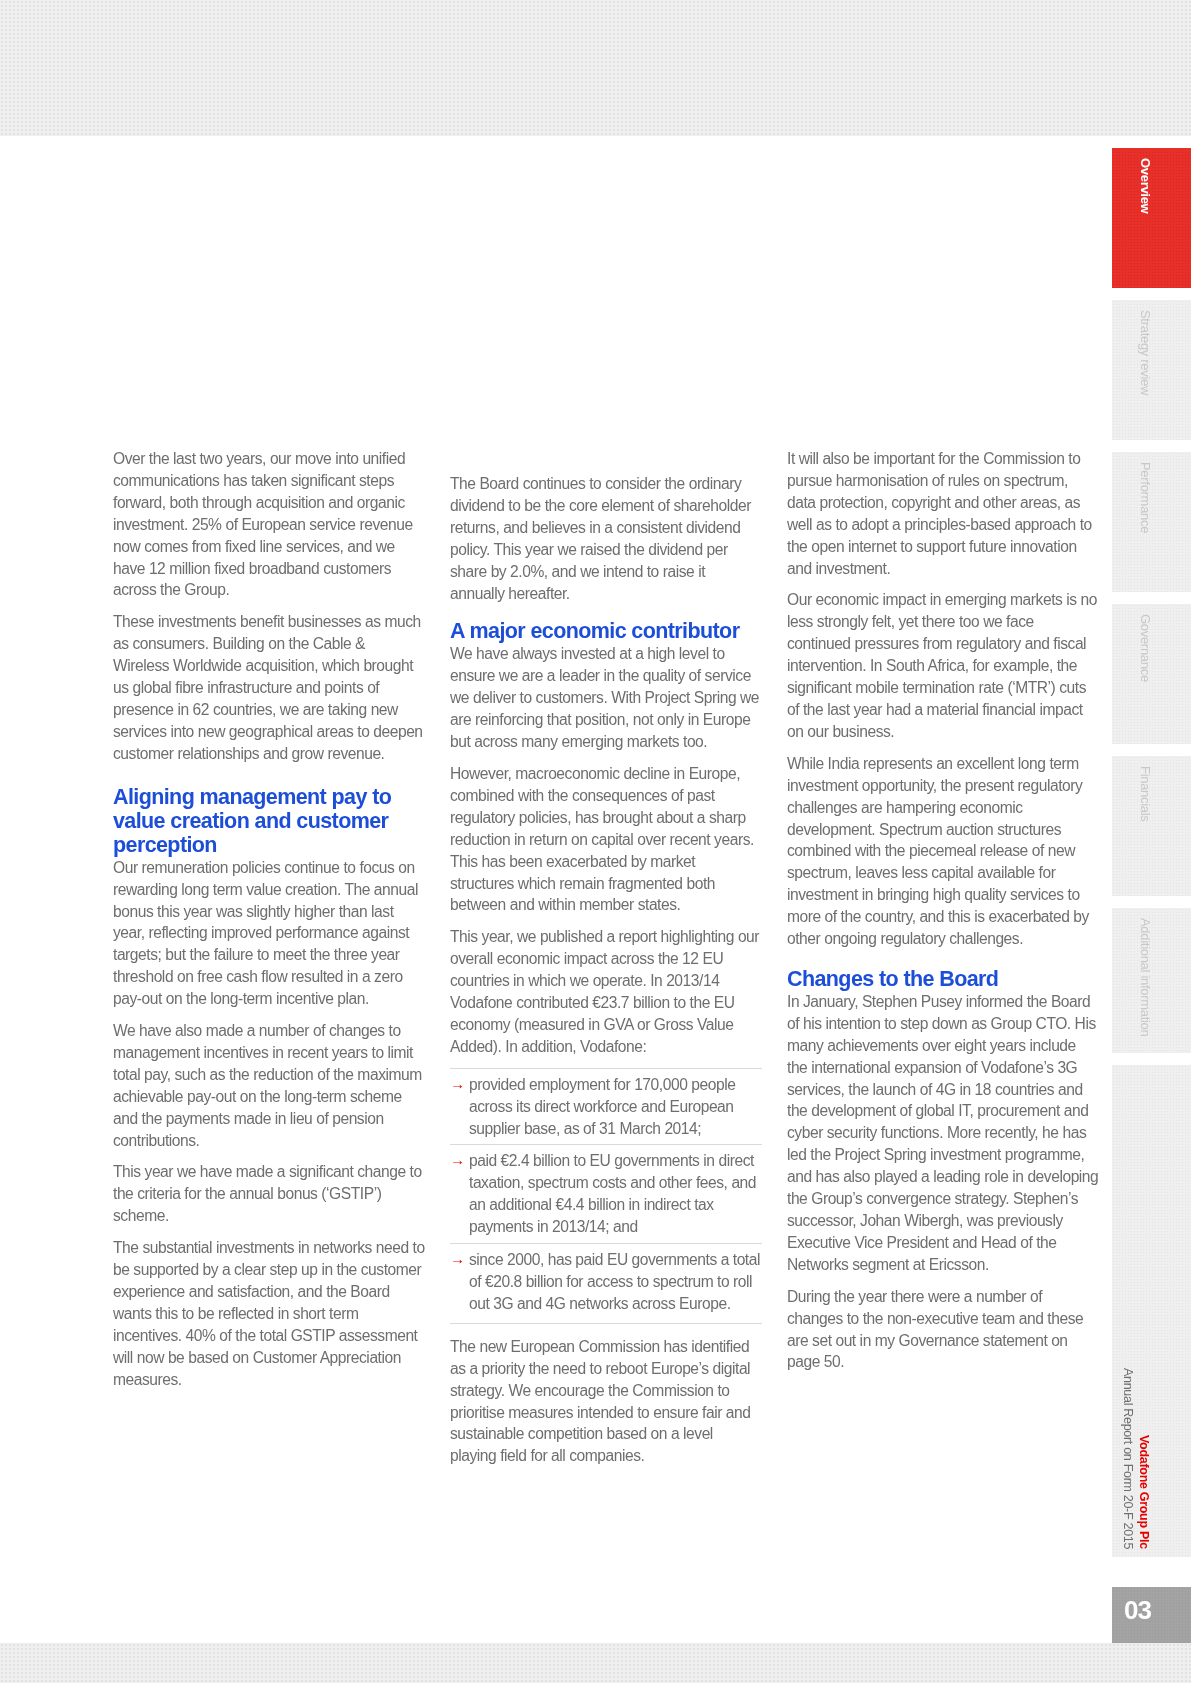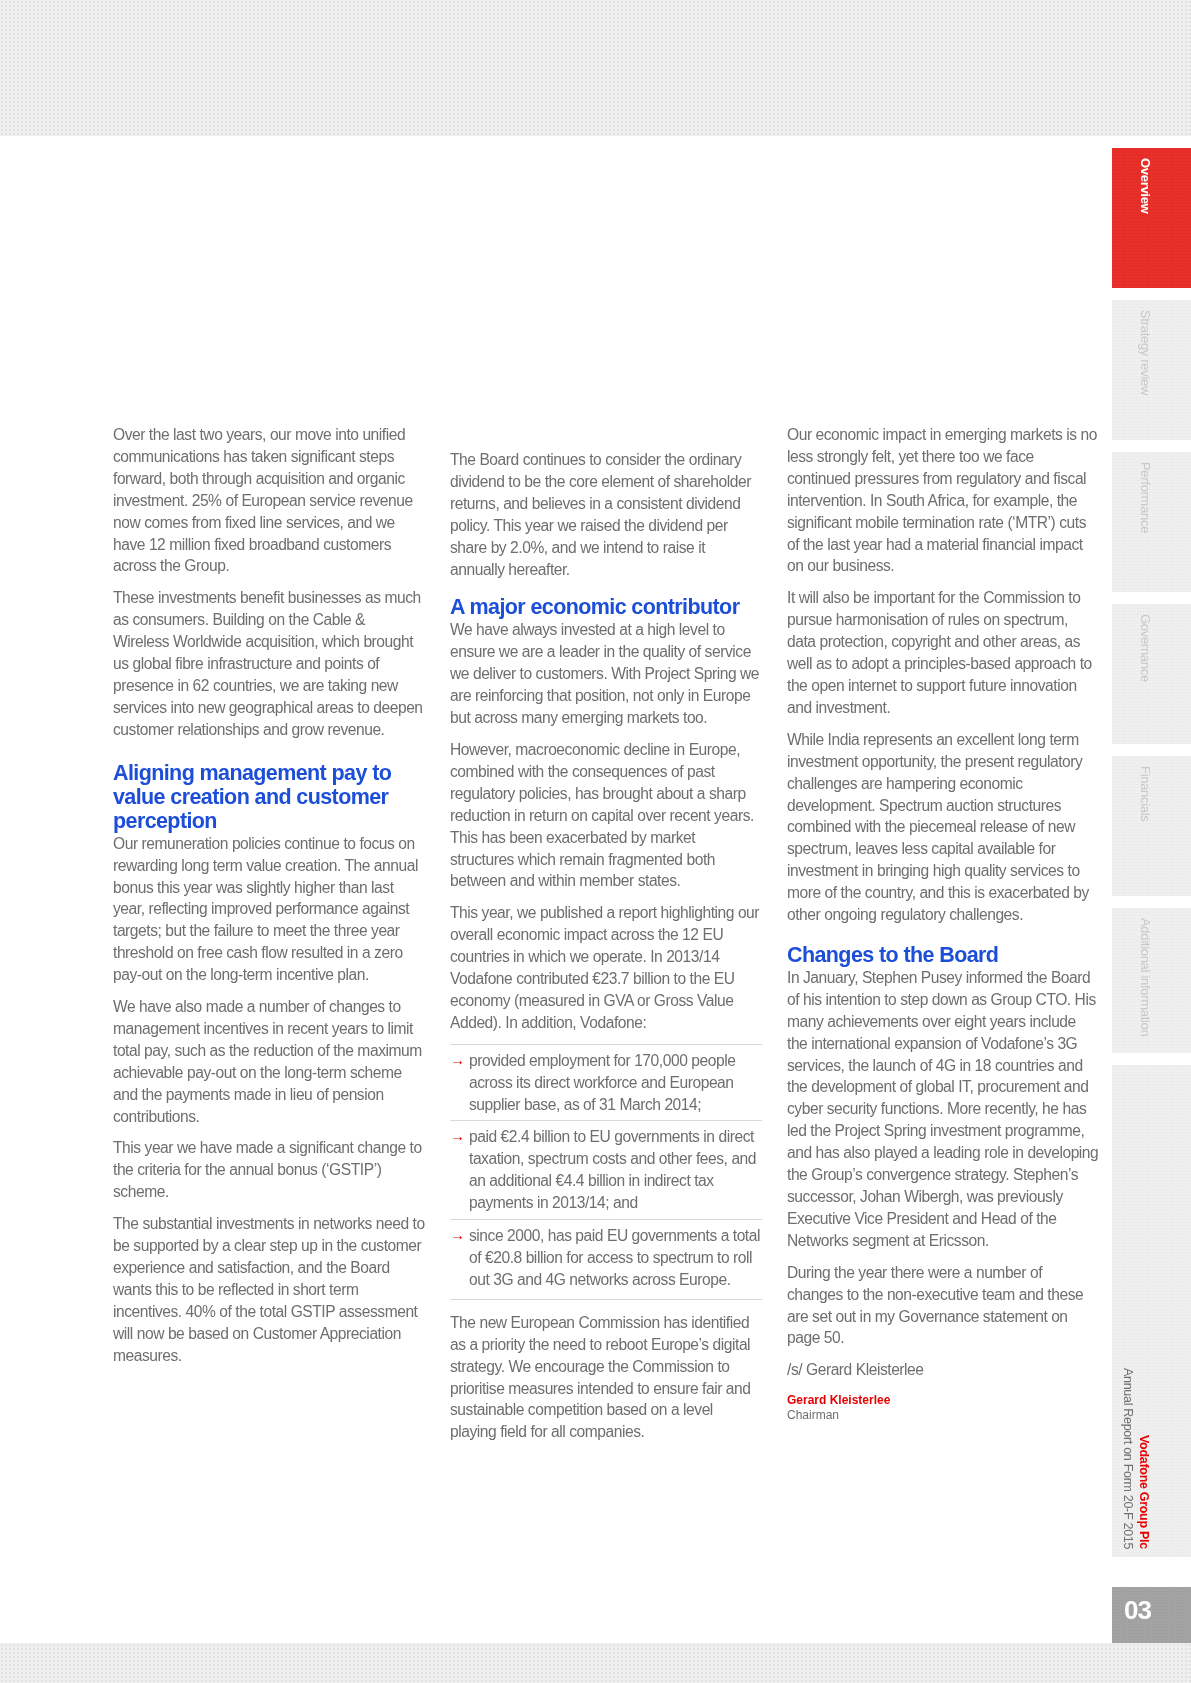--- a/index.html
+++ b/index.html
@@ -15,21 +15,21 @@
       background-image: radial-gradient(#e2e2e2 0.8px, transparent 1px);
       background-size: 4px 4px;
     }
     .band-bottom {
       position: absolute; left: 0; top: 1643px; width: 1191px; height: 40px;
       background-color: #efefef;
       background-image: radial-gradient(#e2e2e2 0.8px, transparent 1px);
       background-size: 4px 4px;
     }
     .col {
-      position: absolute; top: 424px; width: 312px;
+      position: absolute; top: 448px; width: 312px;
       font-size: 15.6px; line-height: 21.9px; letter-spacing: -0.45px;
       color: #6e6e6e;
     }
     .col1 { left: 113px; }
     .col2 { left: 450px; margin-top: 25px; }
     .col3 { left: 787px; }
     .col p { margin: 0 0 10px 0; }
     .col h2 {
       margin: 20px 0 0 0; color: #1d4ed8;
       font-size: 21.5px; line-height: 24px; font-weight: bold; letter-spacing: -0.6px;
@@ -121,31 +121,26 @@
     </li>
     <li>
       <span class="arrow">→</span>
       <span>since 2000, has paid EU governments a total of €20.8 billion for access to spectrum to roll out 3G and 4G networks across Europe.</span>
     </li>
   </ul>
   <p>The new European Commission has identified as a priority the need to reboot Europe’s digital strategy. We encourage the Commission to prioritise measures intended to ensure fair and sustainable competition based on a level playing field for all companies.</p>
 </div>
 
 <div class="col col3">
+  <p>It will also be important for the Commission to pursue harmonisation of rules on spectrum, data protection, copyright and other areas, as well as to adopt a principles-based approach to the open internet to support future innovation and investment.</p>
   <p>Our economic impact in emerging markets is no less strongly felt, yet there too we face continued pressures from regulatory and fiscal intervention. In South Africa, for example, the significant mobile termination rate (‘MTR’) cuts of the last year had a material financial impact on our business.</p>
-  <p>It will also be important for the Commission to pursue harmonisation of rules on spectrum, data protection, copyright and other areas, as well as to adopt a principles-based approach to the open internet to support future innovation and investment.</p>
   <p>While India represents an excellent long term investment opportunity, the present regulatory challenges are hampering economic development. Spectrum auction structures combined with the piecemeal release of new spectrum, leaves less capital available for investment in bringing high quality services to more of the country, and this is exacerbated by other ongoing regulatory challenges.</p>
   <h2>Changes to the Board</h2>
   <p>In January, Stephen Pusey informed the Board of his intention to step down as Group CTO. His many achievements over eight years include the international expansion of Vodafone’s 3G services, the launch of 4G in 18 countries and the development of global IT, procurement and cyber security functions. More recently, he has led the Project Spring investment programme, and has also played a leading role in developing the Group’s convergence strategy. Stephen’s successor, Johan Wibergh, was previously Executive Vice President and Head of the Networks segment at Ericsson.</p>
   <p>During the year there were a number of changes to the non-executive team and these are set out in my Governance statement on page 50.</p>
-  <div class="sig">
-    <div>/s/ Gerard Kleisterlee</div>
-    <div class="sig-name">Gerard Kleisterlee</div>
-    <div class="sig-title">Chairman</div>
-  </div>
 </div>
 
 <div class="tabs">
   <div class="tab active" style="top:0; height:140px;">
     <span class="tab-label">Overview</span>
   </div>
   <div class="tab" style="top:152px; height:140px;">
     <span class="tab-label">Strategy review</span>
   </div>
   <div class="tab" style="top:304px; height:140px;">

